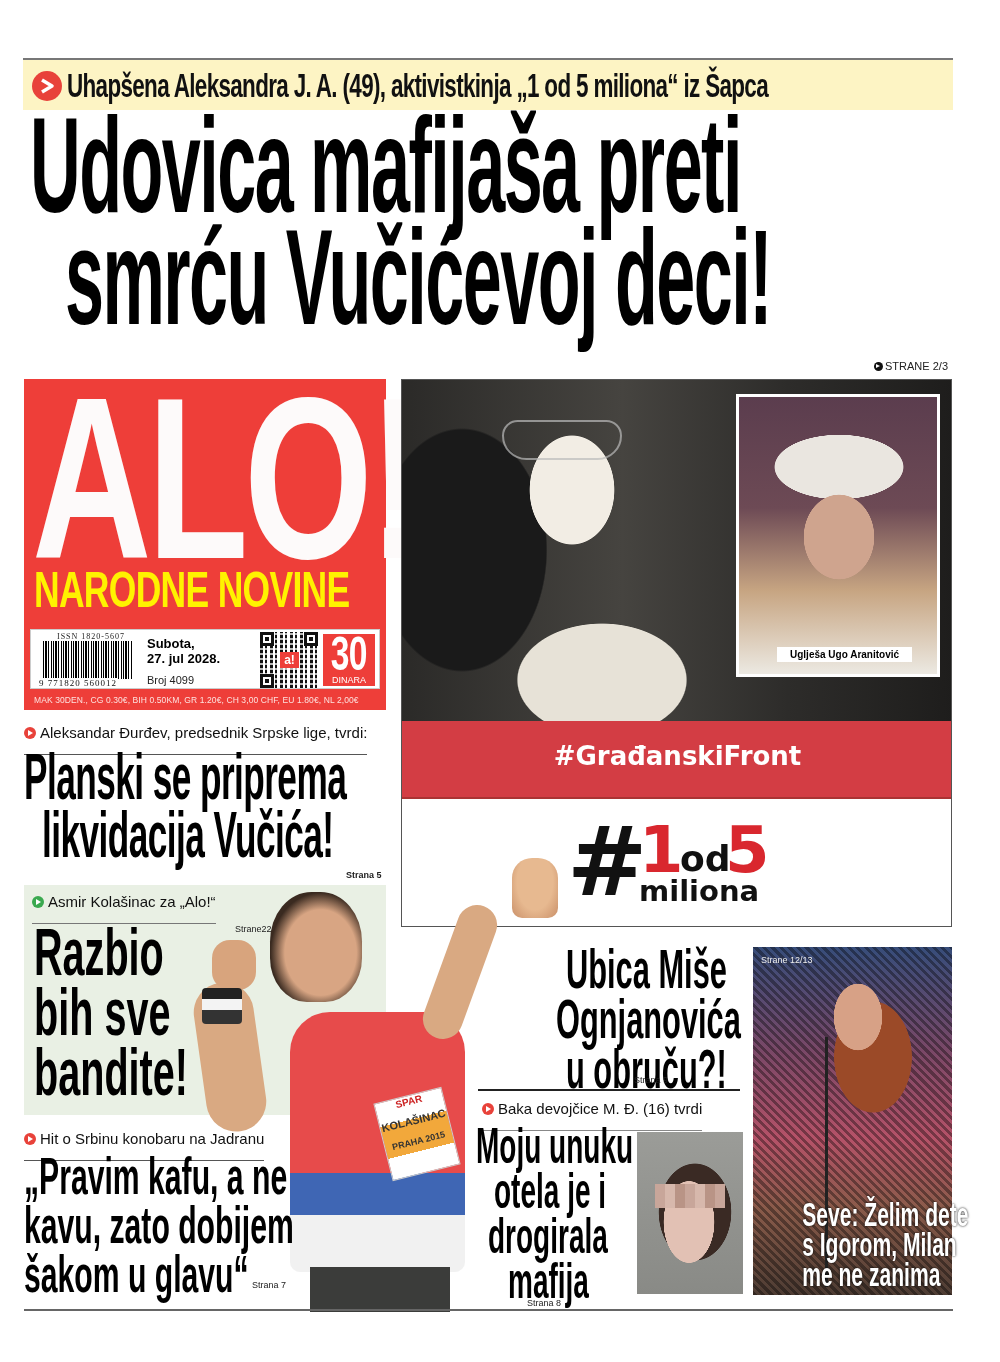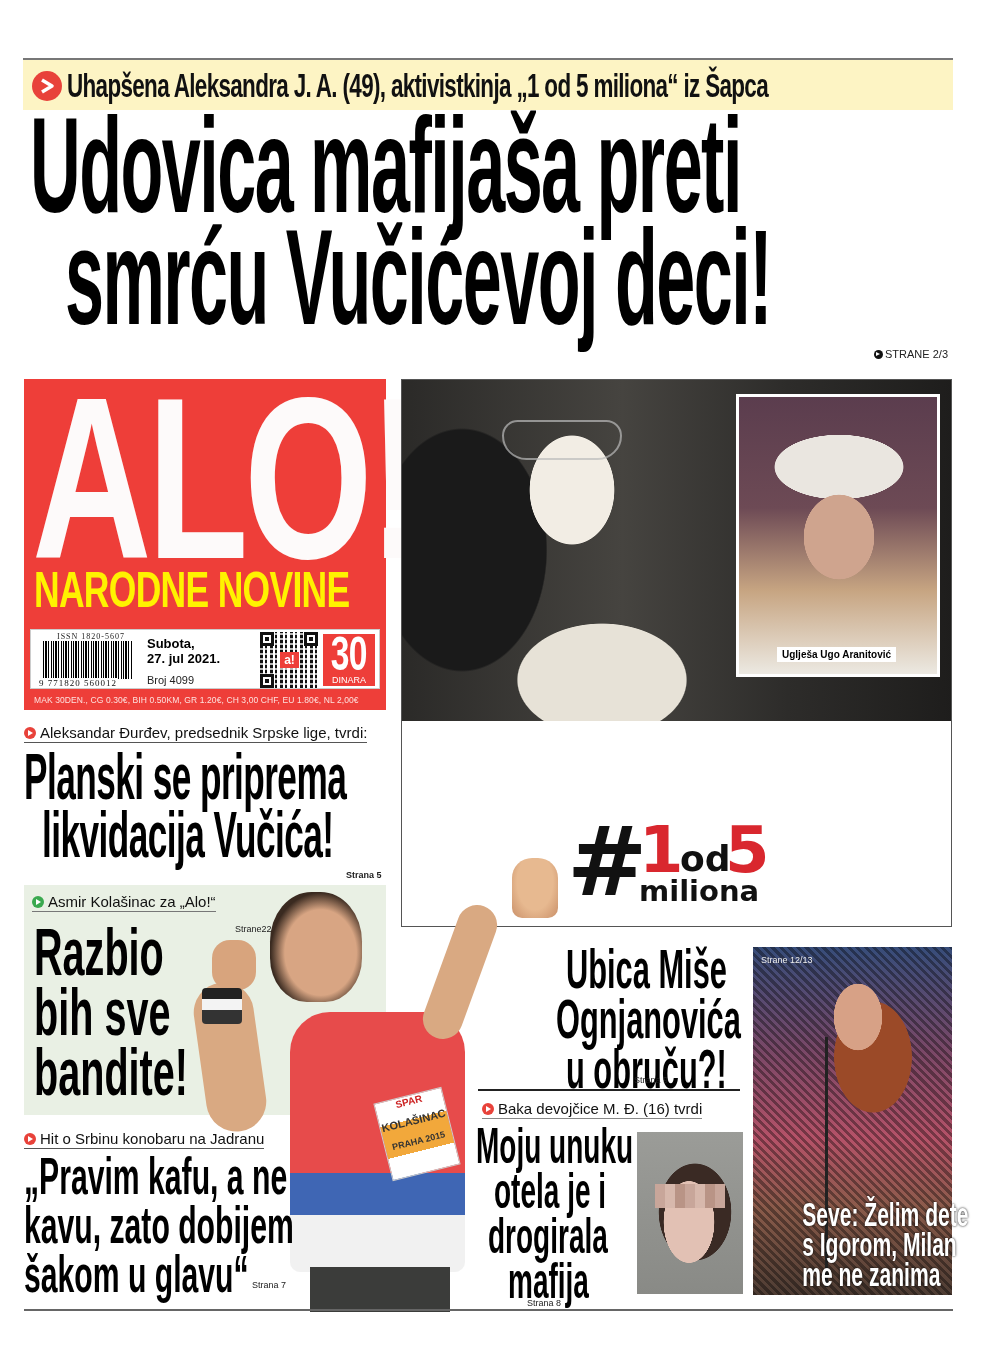--- a/index.html
+++ b/index.html
@@ -9,21 +9,21 @@
   
   .topbar { position: absolute; left: 23px; top: 58px; width: 930px; height: 52px; background: #fdf4c4; border-top: 2px solid #777; }
   .topbar .arrow { position: absolute; left: 9px; top: 11px; width: 30px; height: 30px; border-radius: 50%; background: #e8423a; }
   .topbar .arrow svg { position: absolute; left: 6px; top: 6px; }
   .topbar .kicker { position: absolute; left: 44px; top: 6px; font-size: 34px; letter-spacing: -1px; white-space: nowrap; transform: scaleX(0.66); transform-origin: left top; font-weight: 700; color: #111; }
 
   
   .headline { position: absolute; left: 30px; top: 110px; width: 930px; }
   .headline .line { display: block; font-weight: 700; font-size: 135px; line-height: 112px; white-space: nowrap; letter-spacing: -3px; transform: scaleX(0.52); transform-origin: left top; color: #000; }
   .headline .line2 { margin-left: 35px; }
-  .strane-top { position: absolute; right: 52px; top: 348px; font-size: 11px; color: #222; }
+  .strane-top { position: absolute; right: 52px; top: 360px; font-size: 11px; color: #222; }
   .strane-top .dot { display: inline-block; width: 9px; height: 9px; border-radius: 50%; background: #111; vertical-align: -1px; margin-right: 2px; position: relative; }
   .strane-top .dot::after { content: ""; position: absolute; left: 2px; top: 2px; border-left: 4px solid #fff; border-top: 2.5px solid transparent; border-bottom: 2.5px solid transparent; }
 
   
   .masthead { position: absolute; left: 24px; top: 379px; width: 362px; height: 331px; background: #ee3e39; }
   .masthead .logo { position: absolute; left: 8px; top: 0px; font-size: 230px; font-weight: 700; color: #fdfafa; line-height: 200px; letter-spacing: -6px; transform: scaleX(0.72); transform-origin: left top; white-space: nowrap; }
   .masthead .subtitle { position: absolute; left: 10px; top: 186px; font-size: 50px; font-weight: 700; color: #fff200; line-height: 50px; white-space: nowrap; transform: scaleX(0.71); transform-origin: left top; letter-spacing: -1px; }
   .masthead .infobox { position: absolute; left: 6px; top: 250px; width: 350px; height: 60px; background: #fff; border: 1px solid #ccc; }
   .barcode { position: absolute; left: 8px; top: 2px; width: 92px; height: 56px; }
   .barcode .issn { position: absolute; left: 18px; top: 0; font-family: "Liberation Serif", serif; font-size: 8px; letter-spacing: 1px; color: #222; }
@@ -54,35 +54,35 @@
       radial-gradient(ellipse 70px 90px at 170px 110px, #f2ede4 0 60%, transparent 61%),
       radial-gradient(ellipse 120px 80px at 200px 300px, #e7e2d7 0 70%, transparent 71%),
       radial-gradient(ellipse 140px 200px at 60px 170px, #1a1a1a 0 60%, transparent 61%),
       linear-gradient(90deg, #2b2a28 0%, #464440 40%, #2d2c2a 70%, #1e1d1c 100%); }
   .photo-woman .glasses { position: absolute; left: 100px; top: 40px; width: 120px; height: 40px; border: 2px solid #bbb; border-radius: 18px 18px 28px 28px; opacity: .7; }
   .photo-man { position: absolute; left: 334px; top: 14px; width: 204px; height: 283px; border: 3px solid #fff;
     background:
       radial-gradient(ellipse 50px 60px at 100px 140px, #cfa48e 0 70%, transparent 71%),
       radial-gradient(ellipse 80px 40px at 100px 70px, #eae6e0 0 80%, transparent 81%),
       linear-gradient(180deg, #5b3d4e 0%, #6d4a55 40%, #c7a582 70%, #ece9e2 100%); }
-  .photo-man .caption { position: absolute; left: 38px; bottom: 12px; background: #fff; font-size: 10px; font-weight: 700; padding: 2px 5px; white-space: nowrap; }
+  .photo-man .caption { position: absolute; left: 38px; bottom: 12px; background: #fff; font-size: 10px; font-weight: 700; padding: 2px 13px; white-space: nowrap; }
   .hashtag-bar { position: absolute; left: 0; top: 341px; width: 551px; height: 78px; background: #d33d44; border-bottom: 2px solid #a33; }
   .hashtag-bar .tag { position: absolute; left: 0; width: 100%; top: 20px; text-align: center; font-family: "DejaVu Sans", sans-serif; font-weight: 700; font-size: 26px; color: #fff; }
   .logo15 { position: absolute; left: 165px; top: 436px; width: 220px; height: 110px; }
   .logo15 .hash { position: absolute; left: 0; top: -10px; font-size: 96px; font-weight: 700; color: #111; font-family: "DejaVu Sans", sans-serif; }
   .logo15 .one { position: absolute; left: 72px; top: 2px; font-size: 64px; font-weight: 700; color: #d9272e; font-family: "DejaVu Sans", sans-serif; line-height: 64px; }
   .logo15 .od { position: absolute; left: 113px; top: 22px; font-size: 36px; font-weight: 700; color: #111; font-family: "DejaVu Sans", sans-serif; }
   .logo15 .five { position: absolute; left: 158px; top: 2px; font-size: 64px; font-weight: 700; color: #d9272e; font-family: "DejaVu Sans", sans-serif; line-height: 64px; }
   .logo15 .mil { position: absolute; left: 72px; top: 58px; font-size: 29px; font-weight: 700; color: #111; font-family: "DejaVu Sans", sans-serif; text-align: right; }
   .fist { position: absolute; left: 110px; top: 478px; width: 46px; height: 60px; background: radial-gradient(ellipse at 50% 40%, #e7b990 0 55%, #c98f68 100%); border-radius: 20px 20px 10px 10px; }
   .photo-caption { position: absolute; right: 16px; top: 448px; width: 150px; text-align: right; font-size: 10.5px; font-weight: 700; line-height: 13px; color: #111; }
   .photo-caption span { display: block; }
 
   
-  .kick { position: absolute; font-size: 15px; color: #111; white-space: nowrap; border-bottom: 1px solid #555; padding-bottom: 1px; text-align: right; }
+  .kick { position: absolute; font-size: 15px; color: #111; white-space: nowrap; border-bottom: 1px solid #555; padding-bottom: 13px; text-align: right; }
   .kick .ic { display: inline-block; width: 12px; height: 12px; border-radius: 50%; background: #e8423a; vertical-align: -1px; margin-right: 4px; position: relative; }
   .kick .ic::after { content: ""; position: absolute; left: 4px; top: 3px; border-left: 5px solid #fff; border-top: 3px solid transparent; border-bottom: 3px solid transparent; }
   .kick .ic.green { background: #3aa94f; }
   .strana { position: absolute; font-size: 9px; color: #222; white-space: nowrap; }
 
   .condtxt { position: absolute; font-weight: 700; white-space: nowrap; transform-origin: left top; color: #000; }
 
   
   .athlete-box { position: absolute; left: 24px; top: 885px; width: 362px; height: 230px; background: #e9f0e4; }
   .athlete { position: absolute; left: 200px; top: 862px; width: 270px; height: 450px; }
@@ -146,21 +146,21 @@
   <div class="logo">ALO!</div>
   <div class="subtitle">NARODNE NOVINE</div>
   <div class="infobox">
     <div class="barcode">
       <span class="issn">ISSN 1820-5607</span>
       <div class="bars"></div>
       <span class="num">9 771820 560012</span>
     </div>
     <div class="dateblock">
       <div class="day">Subota,</div>
-      <div class="date">27. jul 2021.</div>
+      <div class="date">27. jul 2028.</div>
       <div class="issue">Broj 4099</div>
     </div>
     <div class="qr">
       <span class="corner c1"></span>
       <span class="corner c2"></span>
       <span class="corner c3"></span>
       <span class="brand">a!</span>
     </div>
     <div class="price">
       <span class="amount">30</span>
@@ -169,20 +169,23 @@
   </div>
   <div class="prices">MAK 30DEN., CG 0.30€, BIH 0.50KM, GR 1.20€, CH 3,00 CHF, EU 1.80€, NL 2,00€</div>
 </div>
 
 <div class="photo-block">
   <div class="photo-woman">
     <div class="glasses"></div>
   </div>
   <div class="photo-man">
     <span class="caption">Uglješa Ugo Aranitović</span>
+  </div>
+  <div class="hashtag-bar">
+    <div class="tag">#GrađanskiFront</div>
   </div>
   <div class="fist"></div>
   <div class="logo15">
     <span class="hash">#</span>
     <span class="one">1</span>
     <span class="od">od</span>
     <span class="five">5</span>
     <span class="mil">miliona</span>
   </div>
 </div>

